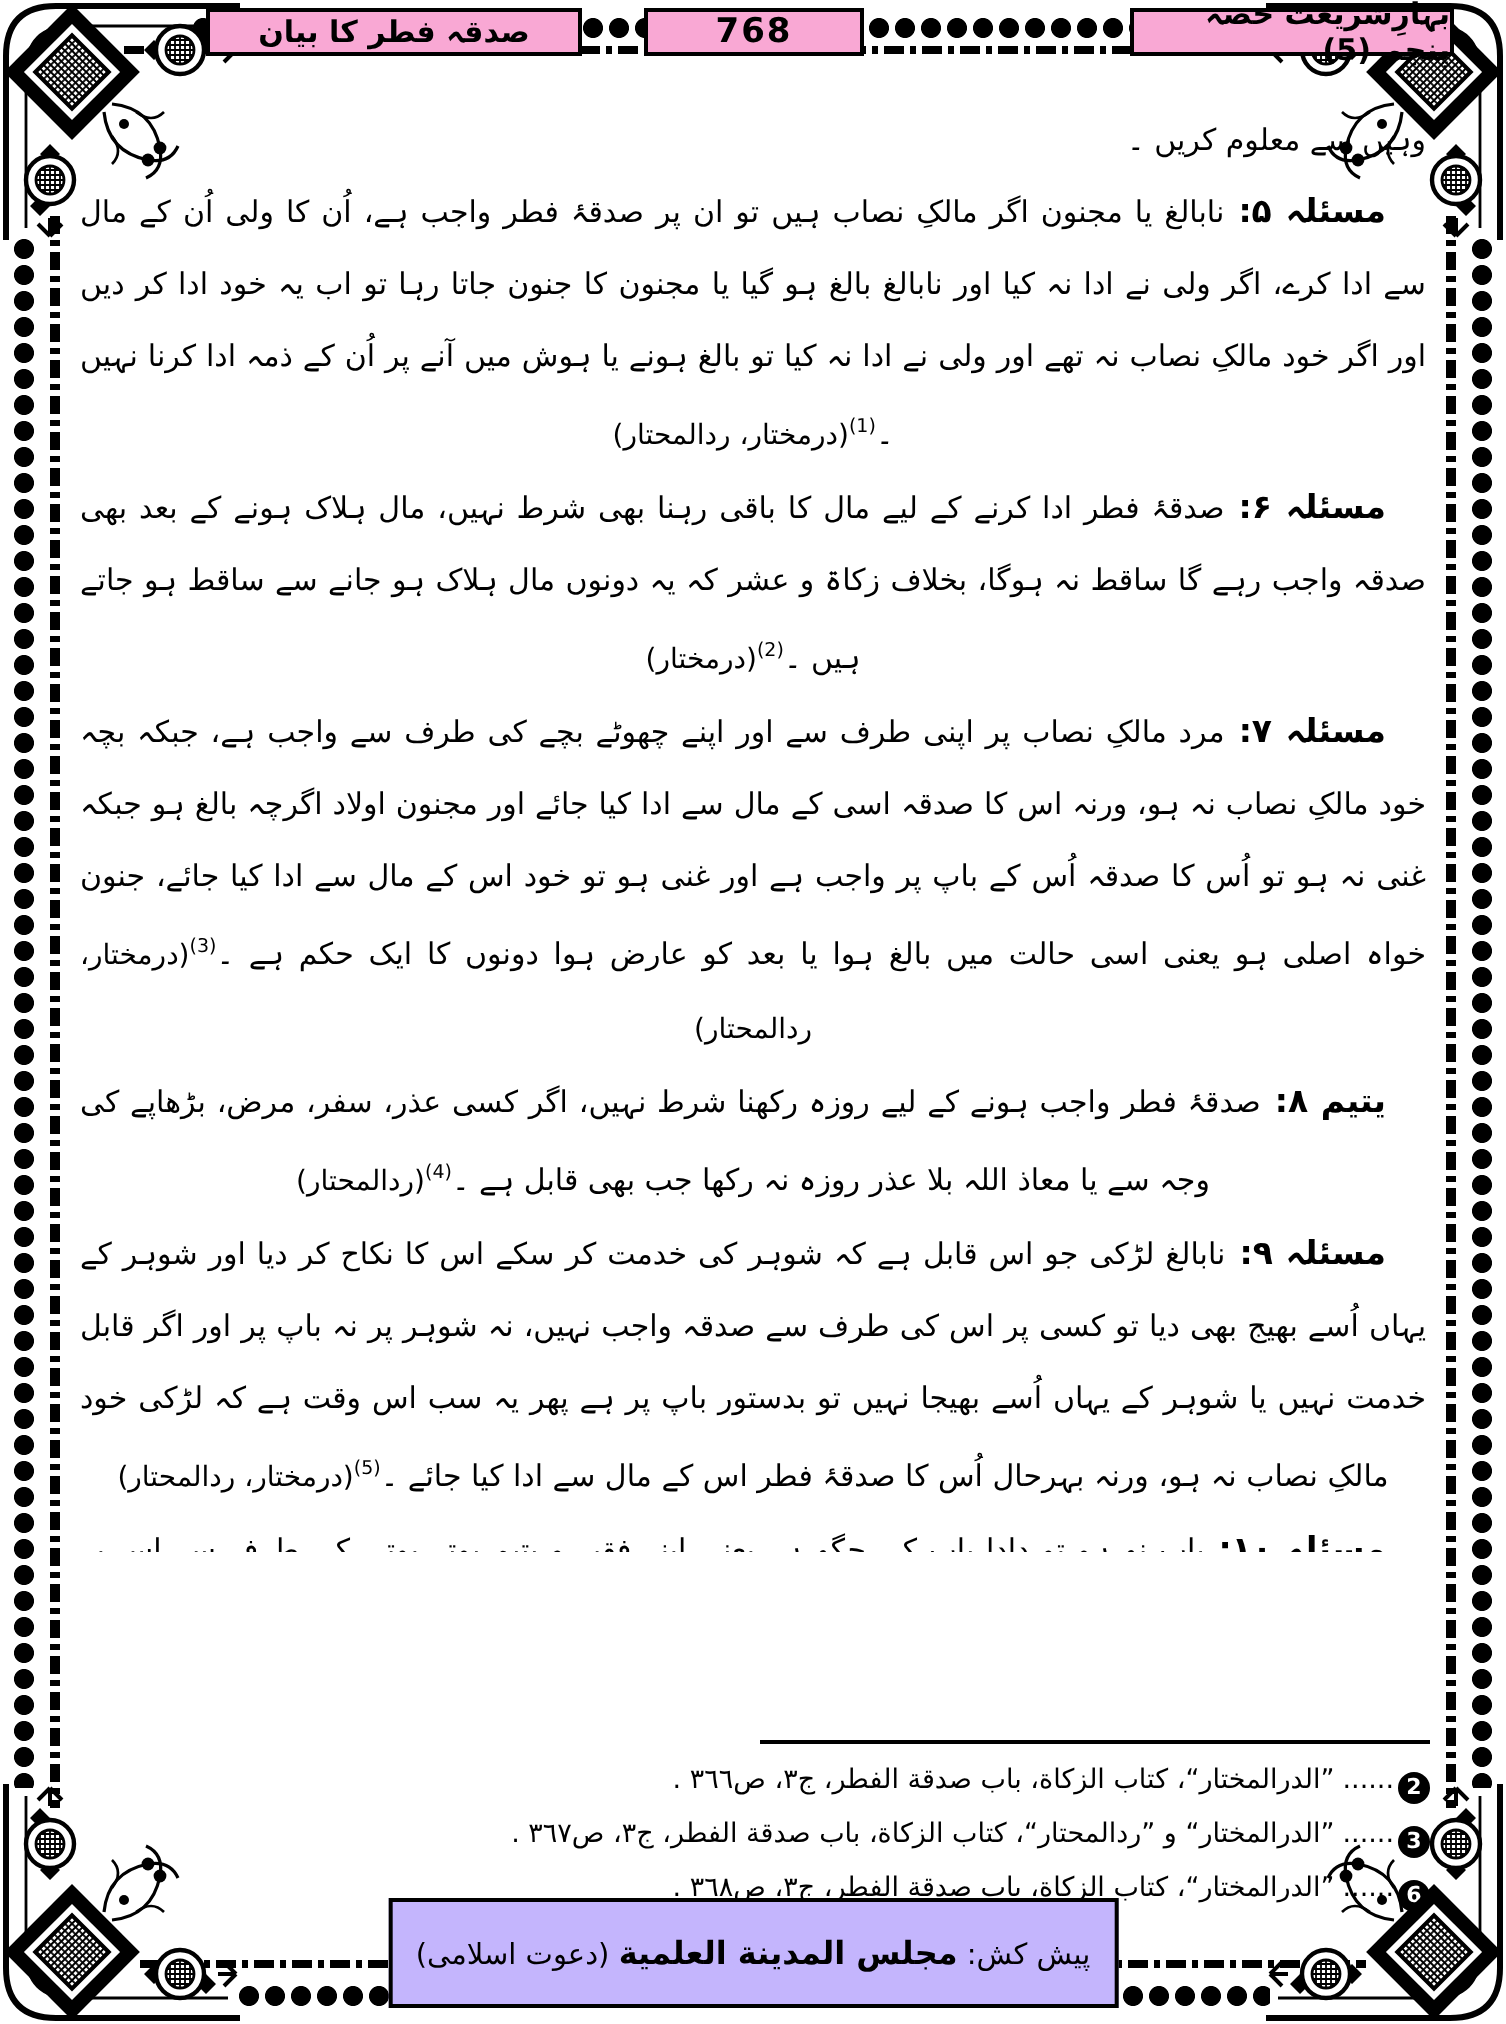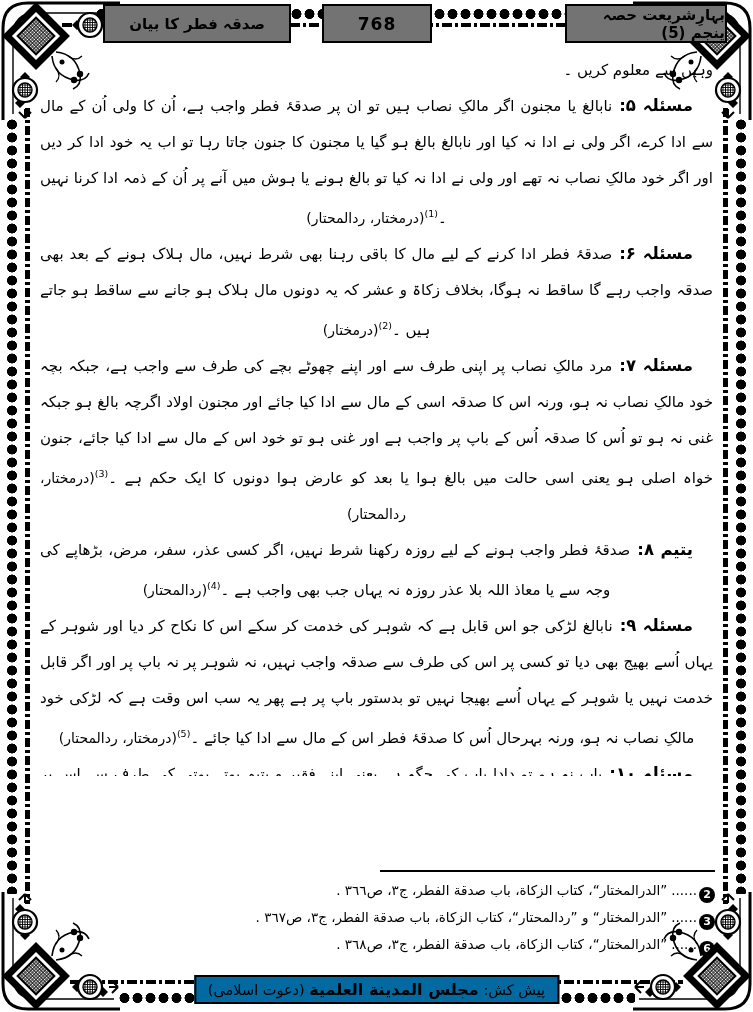--- a/index.html
+++ b/index.html
@@ -28,21 +28,21 @@
     background-image:radial-gradient(circle 5px at 6.5px 6px, #000 4.8px, transparent 5.2px);
     background-size:13px 12px; background-repeat:repeat-x; }
   .dashdot-h { position:absolute; height:4px; z-index:1;
     background-image:repeating-linear-gradient(to right, #000 0 10px, transparent 10px 13px, #000 13px 16px, transparent 16px 19px); }
   .hdr-dots { top:8px; left:95px; right:95px; }
   .hdr-dash { top:23px; left:62px; right:62px; }
   .ftr-dash { bottom:28px; left:70px; right:70px; }
   .ftr-dots { bottom:8px; left:118px; right:118px; }
 
   
-  .hbox { position:absolute; top:4px; height:39px; background:#737373; border:2px solid #000;
+  .hbox { position:absolute; top:4px; height:24px; background:#f9a8d4; border:2px solid #000;
     display:flex; align-items:center; justify-content:center; z-index:4; direction:rtl; }
   .hbox.book    { right:26px;  width:162px; font-size:15px; font-weight:bold;text-align:right; }
   .hbox.pageno  { left:322px;  width:110px; font-size:17px; font-weight:bold; letter-spacing:1px; }
   .hbox.chapter { left:103px;  width:188px; font-size:15px; font-weight:bold; }
 
   
   .body-text { position:absolute; top:52px; left:40px; right:40px; bottom:236px;
     direction:rtl; overflow:hidden; font-size:15px; line-height:36px; }
   .intro-line { }
   p.masala { text-align:justify; text-align-last:center; text-indent:20px; }
@@ -54,21 +54,21 @@
   .footnotes { position:absolute; left:38px; right:38px; bottom:54px; direction:rtl; z-index:2; }
   .fn-sep { width:335px; border-top:2px solid #000; margin-bottom:5px; }
   .fn-line { text-align:right; font-size:13.5px; line-height:27px; }
   .fn-badge { display:inline-block; width:16px; height:16px; border-radius:50%; background:#000;
     color:#fff; font-size:11px; line-height:16px; text-align:center; font-weight:bold;
     vertical-align:-3px; margin-left:2px; direction:ltr; }
   .fn-dots { letter-spacing:1px; margin-left:4px; }
 
   
   .fbox { position:absolute; bottom:8px; left:50%; transform:translateX(-50%);
-    background:#0369a1; border:2px solid #000; padding:3px 12px; z-index:4;
+    background:#c4b5fd; border:2px solid #000; padding:16px 12px; z-index:4;
     direction:rtl; font-size:14.5px; white-space:nowrap;text-align:center; }
   .fbox .fname { font-weight:bold; font-size:16px; }
 </style>
 </head>
 <body>
 
 <svg width="0" height="0" style="position:absolute" aria-hidden="true">
   <defs>
     <pattern id="hatch" width="5" height="5" patternUnits="userSpaceOnUse">
       <path d="M0,0H5 M0,2.5H5 M0,5H5 M0,0V5 M2.5,0V5 M5,0V5" stroke="#000" stroke-width="0.9" fill="none"></path>
@@ -133,21 +133,21 @@
 
   <div class="body-text">
     <div class="intro-line">وہیں سے معلوم کریں ۔</div>
 
     <p class="masala"><b class="mlabel">مسئلہ ۵:</b><span>نابالغ یا مجنون اگر مالکِ نصاب ہیں تو ان پر صدقۂ فطر واجب ہے، اُن کا ولی اُن کے مال سے ادا کرے، اگر ولی نے ادا نہ کیا اور نابالغ بالغ ہو گیا یا مجنون کا جنون جاتا رہا تو اب یہ خود ادا کر دیں اور اگر خود مالکِ نصاب نہ تھے اور ولی نے ادا نہ کیا تو بالغ ہونے یا ہوش میں آنے پر اُن کے ذمہ ادا کرنا نہیں ۔</span><sup class="ref">(1)</sup><span class="src">(درمختار، ردالمحتار)</span></p>
 
     <p class="masala"><b class="mlabel">مسئلہ ۶:</b><span>صدقۂ فطر ادا کرنے کے لیے مال کا باقی رہنا بھی شرط نہیں، مال ہلاک ہونے کے بعد بھی صدقہ واجب رہے گا ساقط نہ ہوگا، بخلاف زکاۃ و عشر کہ یہ دونوں مال ہلاک ہو جانے سے ساقط ہو جاتے ہیں ۔</span><sup class="ref">(2)</sup><span class="src">(درمختار)</span></p>
 
     <p class="masala"><b class="mlabel">مسئلہ ۷:</b><span>مرد مالکِ نصاب پر اپنی طرف سے اور اپنے چھوٹے بچے کی طرف سے واجب ہے، جبکہ بچہ خود مالکِ نصاب نہ ہو، ورنہ اس کا صدقہ اسی کے مال سے ادا کیا جائے اور مجنون اولاد اگرچہ بالغ ہو جبکہ غنی نہ ہو تو اُس کا صدقہ اُس کے باپ پر واجب ہے اور غنی ہو تو خود اس کے مال سے ادا کیا جائے، جنون خواہ اصلی ہو یعنی اسی حالت میں بالغ ہوا یا بعد کو عارض ہوا دونوں کا ایک حکم ہے ۔</span><sup class="ref">(3)</sup><span class="src">(درمختار، ردالمحتار)</span></p>
 
-    <p class="masala"><b class="mlabel">یتیم ۸:</b><span>صدقۂ فطر واجب ہونے کے لیے روزہ رکھنا شرط نہیں، اگر کسی عذر، سفر، مرض، بڑھاپے کی وجہ سے یا معاذ اللہ بلا عذر روزہ نہ یہاں جب بھی واجب ہے ۔</span><sup class="ref">(4)</sup><span class="src">(ردالمحتار)</span></p>
+    <p class="masala"><b class="mlabel">یتیم ۸:</b><span>صدقۂ فطر واجب ہونے کے لیے روزہ رکھنا شرط نہیں، اگر کسی عذر، سفر، مرض، بڑھاپے کی وجہ سے یا معاذ اللہ بلا عذر روزہ نہ رکھا جب بھی قابل ہے ۔</span><sup class="ref">(4)</sup><span class="src">(ردالمحتار)</span></p>
 
     <p class="masala"><b class="mlabel">مسئلہ ۹:</b><span>نابالغ لڑکی جو اس قابل ہے کہ شوہر کی خدمت کر سکے اس کا نکاح کر دیا اور شوہر کے یہاں اُسے بھیج بھی دیا تو کسی پر اس کی طرف سے صدقہ واجب نہیں، نہ شوہر پر نہ باپ پر اور اگر قابل خدمت نہیں یا شوہر کے یہاں اُسے بھیجا نہیں تو بدستور باپ پر ہے پھر یہ سب اس وقت ہے کہ لڑکی خود مالکِ نصاب نہ ہو، ورنہ بہرحال اُس کا صدقۂ فطر اس کے مال سے ادا کیا جائے ۔</span><sup class="ref">(5)</sup><span class="src">(درمختار، ردالمحتار)</span></p>
 
     <p class="masala"><b class="mlabel">مسئلہ ۱۰:</b><span>باپ نہ ہو تو دادا باپ کی جگہ ہے یعنی اپنے فقیر و یتیم پوتے پوتی کی طرف سے اس پر صدقہ دینا واجب ہے ۔</span></p>
   </div>
 
   <div class="footnotes">
     <div class="fn-sep"></div>
     <div class="fn-line"><span class="fn-badge">2</span><span class="fn-dots">......</span><span>”الدرالمختار“، كتاب الزكاة، باب صدقة الفطر، ج٣، ص٣٦٦ .</span></div>
     <div class="fn-line"><span class="fn-badge">3</span><span class="fn-dots">......</span><span>”الدرالمختار“ و ”ردالمحتار“، كتاب الزكاة، باب صدقة الفطر، ج٣، ص٣٦٧ .</span></div>

